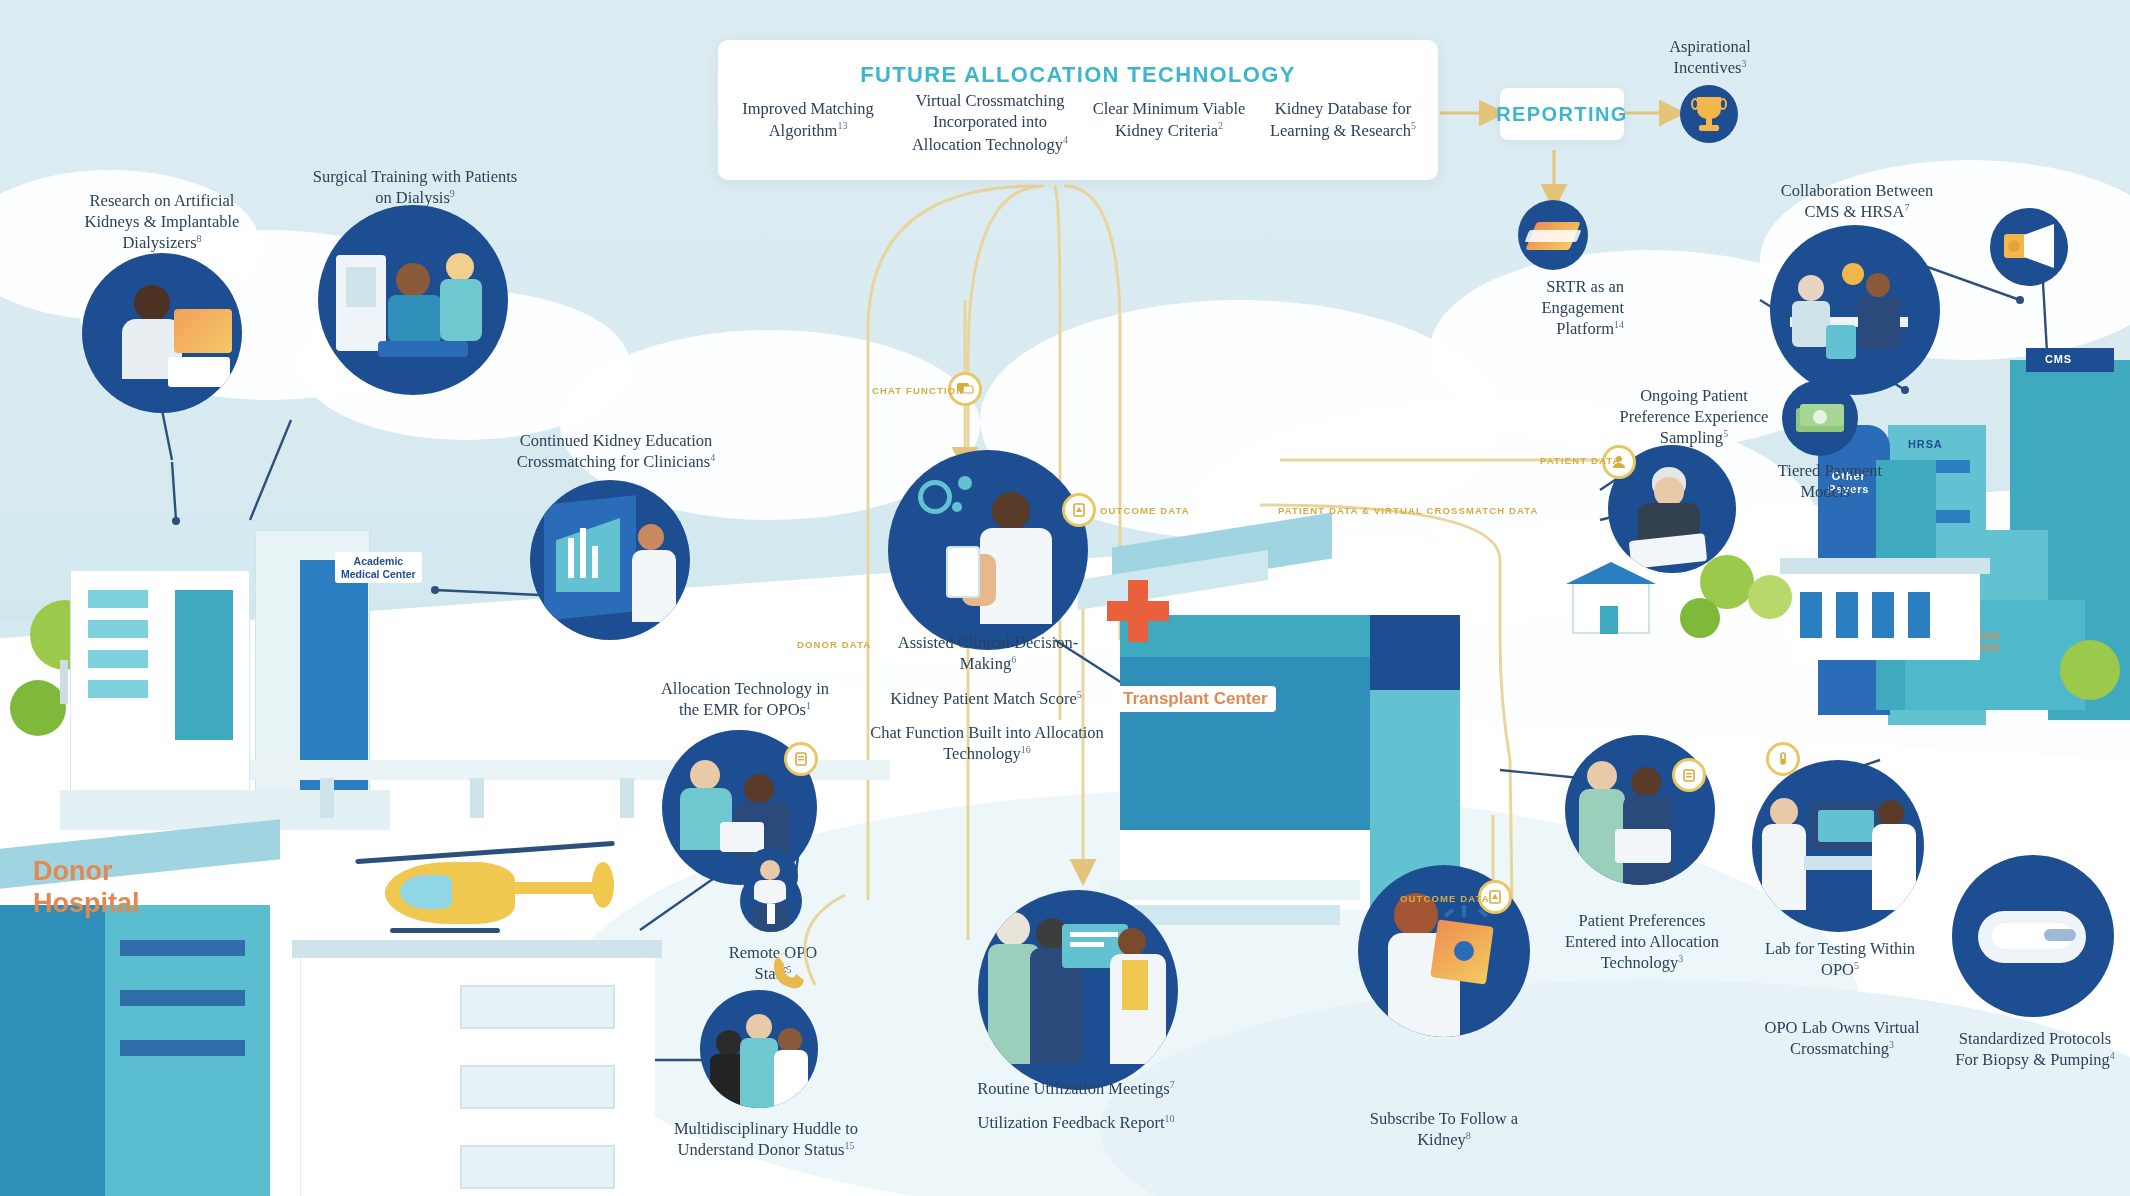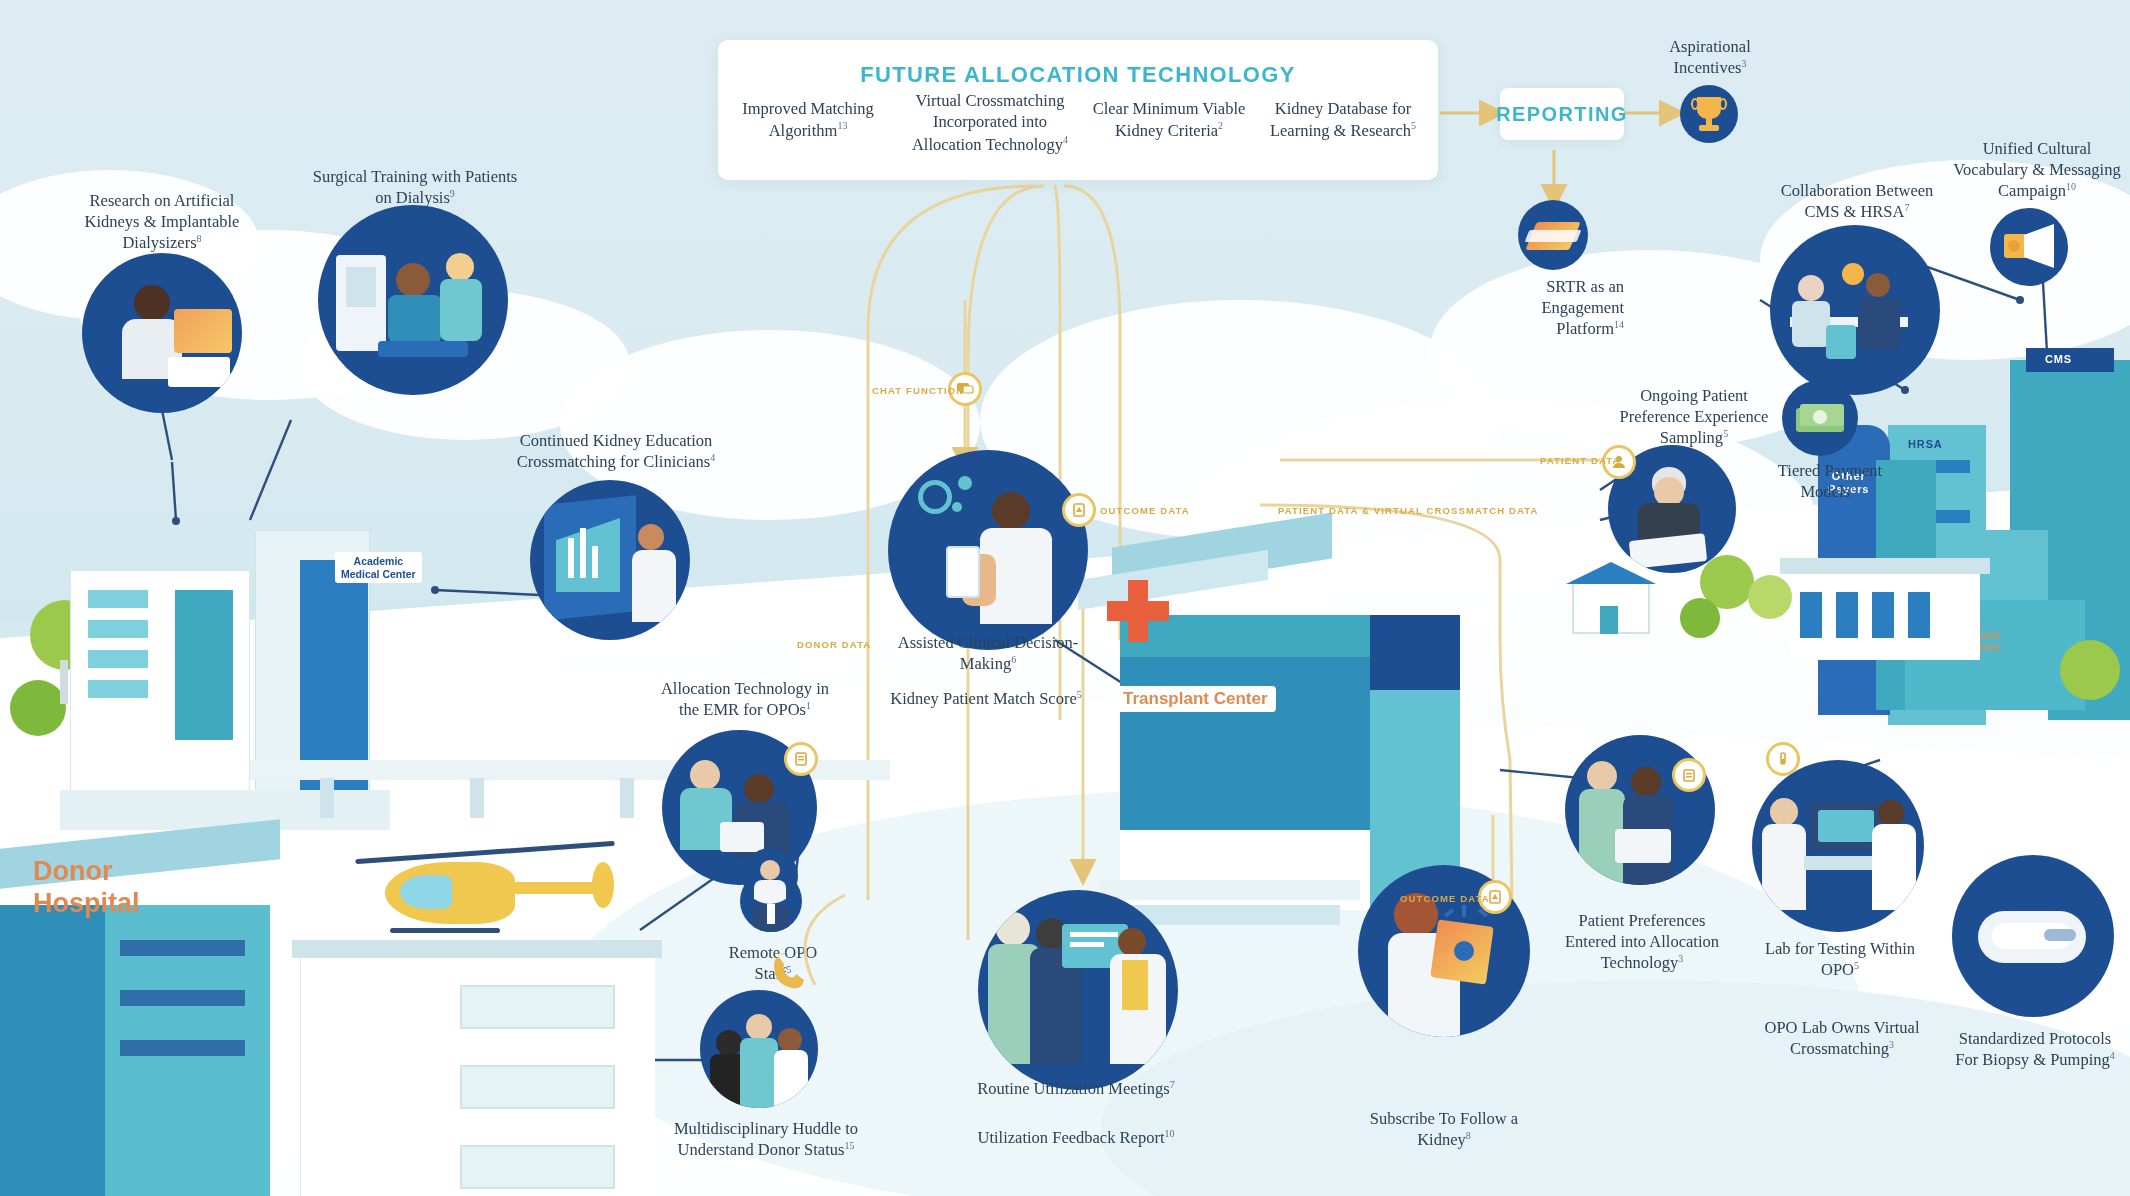--- a/index.html
+++ b/index.html
@@ -419,23 +419,20 @@
   </div>
   <div class="node-label" style="left:1772px;top:180px;width:170px;">
     <span>Collaboration Between CMS &amp; HRSA</span><span class="sup">7</span>
   </div>
 
   <div class="node" style="left:1990px;top:208px;width:78px;height:78px;">
     <div style="position:absolute;left:14px;top:26px;width:22px;height:24px;background:#f3b64a;border-radius:3px 0 0 3px;"></div>
     <div style="position:absolute;left:34px;top:16px;width:30px;height:44px;background:#fff;clip-path:polygon(0 25%,100% 0,100% 100%,0 75%);"></div>
     <div style="position:absolute;left:18px;top:32px;width:12px;height:12px;border-radius:50%;background:#e8a23c;"></div>
   </div>
-  <div class="node-label" style="left:1952px;top:138px;width:170px;">
-    <span>Unified Cultural Vocabulary &amp; Messaging Campaign</span><span class="sup">10</span>
-  </div>
 
   <div class="node" style="left:1608px;top:445px;width:128px;height:128px;">
     <div style="position:absolute;left:44px;top:22px;width:34px;height:30px;border-radius:50% 50% 40% 40%;background:#e6e6e6;"></div>
     <div style="position:absolute;left:46px;top:32px;width:30px;height:30px;border-radius:50%;background:#e8c9a8;"></div>
     <div style="position:absolute;left:30px;top:58px;width:62px;height:56px;background:#33414f;border-radius:10px 10px 0 0;"></div>
     <div style="position:absolute;left:22px;top:92px;width:76px;height:28px;background:#f2f6f9;border-radius:4px;transform:rotate(-6deg);"></div>
   </div>
   <div class="node-label" style="left:1614px;top:385px;width:160px;">
     <span>Ongoing Patient Preference Experience Sampling</span><span class="sup">5</span>
   </div>
@@ -456,20 +453,23 @@
     <div style="position:absolute;left:104px;top:42px;width:38px;height:38px;border-radius:50%;background:#5a3a28;"></div>
     <div style="position:absolute;left:92px;top:78px;width:72px;height:96px;background:#f2f6f9;border-radius:12px 12px 0 0;"></div>
     <div style="position:absolute;left:74px;top:104px;width:34px;height:52px;background:#e8b88c;border-radius:10px;"></div>
     <div style="position:absolute;left:58px;top:96px;width:34px;height:52px;background:#fff;border-radius:4px;border:2px solid #cfe3ea;"></div>
   </div>
   <div class="node-label" style="left:872px;top:632px;width:232px;">
     <span>Assisted Clinical Decision-Making</span><span class="sup">6</span>
   </div>
   <div class="node-label" style="left:856px;top:688px;width:260px;">
     <span>Kidney Patient Match Score</span><span class="sup">5</span>
+  </div>
+  <div class="node-label" style="left:862px;top:722px;width:250px;">
+    <span>Chat Function Built into Allocation Technology</span><span class="sup">16</span>
   </div>
 
   <div class="node" style="left:662px;top:730px;width:155px;height:155px;">
     <div style="position:absolute;left:28px;top:30px;width:30px;height:30px;border-radius:50%;background:#e8c9a8;"></div>
     <div style="position:absolute;left:18px;top:58px;width:52px;height:62px;background:#6fc7cf;border-radius:10px 10px 0 0;"></div>
     <div style="position:absolute;left:82px;top:44px;width:30px;height:30px;border-radius:50%;background:#5a3a28;"></div>
     <div style="position:absolute;left:72px;top:72px;width:56px;height:56px;background:#2b4a7c;border-radius:10px 10px 0 0;"></div>
     <div style="position:absolute;left:58px;top:92px;width:44px;height:30px;background:#f2f6f9;border-radius:4px;"></div>
   </div>
   <div class="node-label" style="left:650px;top:678px;width:190px;">
@@ -511,21 +511,21 @@
     <div style="position:absolute;left:84px;top:34px;width:66px;height:44px;background:#63c2d2;border-radius:4px;"></div>
     <div style="position:absolute;left:92px;top:42px;width:48px;height:5px;background:#fff;"></div>
     <div style="position:absolute;left:92px;top:52px;width:34px;height:5px;background:#fff;"></div>
     <div style="position:absolute;left:140px;top:38px;width:28px;height:28px;border-radius:50%;background:#7a4a2c;"></div>
     <div style="position:absolute;left:132px;top:64px;width:56px;height:110px;background:#f2f6f9;border-radius:10px 10px 0 0;"></div>
     <div style="position:absolute;left:144px;top:70px;width:26px;height:50px;background:#f0c84f;"></div>
   </div>
   <div class="node-label" style="left:956px;top:1078px;width:240px;">
     <span>Routine Utilization Meetings</span><span class="sup">7</span>
   </div>
-  <div class="node-label" style="left:956px;top:1112px;width:240px;margin-top:15px;">
+  <div class="node-label" style="left:956px;top:1112px;width:240px;">
     <span>Utilization Feedback Report</span><span class="sup">10</span>
   </div>
 
   <div class="node" style="left:1358px;top:865px;width:172px;height:172px;">
     <div style="position:absolute;left:36px;top:28px;width:44px;height:44px;border-radius:50%;background:#a45536;"></div>
     <div style="position:absolute;left:30px;top:68px;width:72px;height:104px;background:#f2f6f9;border-radius:14px 14px 0 0;"></div>
     <div style="position:absolute;left:76px;top:58px;width:56px;height:58px;background:linear-gradient(135deg,#ef8c52,#f4cc5e);border-radius:4px;transform:rotate(8deg);"></div>
     <div style="position:absolute;left:96px;top:76px;width:20px;height:20px;border-radius:50%;background:#2b6cb8;"></div>
     <div style="position:absolute;left:104px;top:40px;width:4px;height:12px;background:#2b6cb8;"></div>
     <div style="position:absolute;left:120px;top:46px;width:10px;height:4px;background:#2b6cb8;transform:rotate(40deg);"></div>

